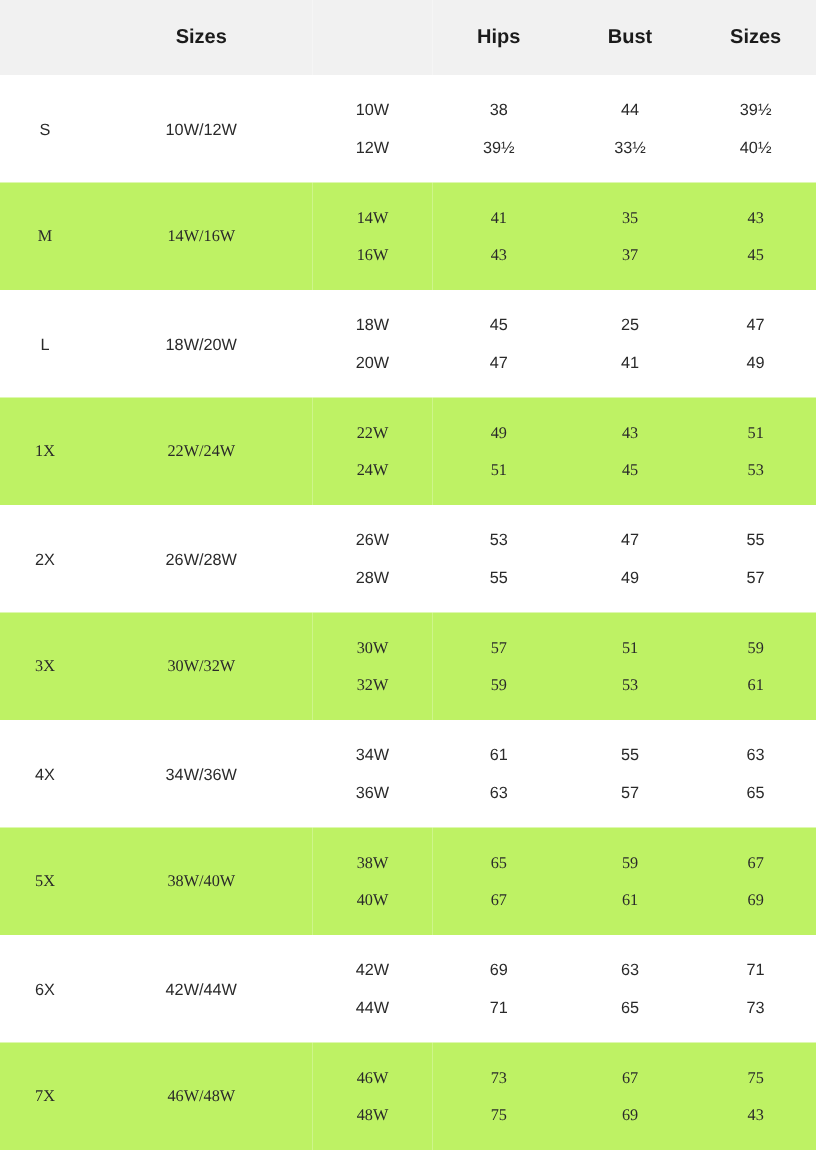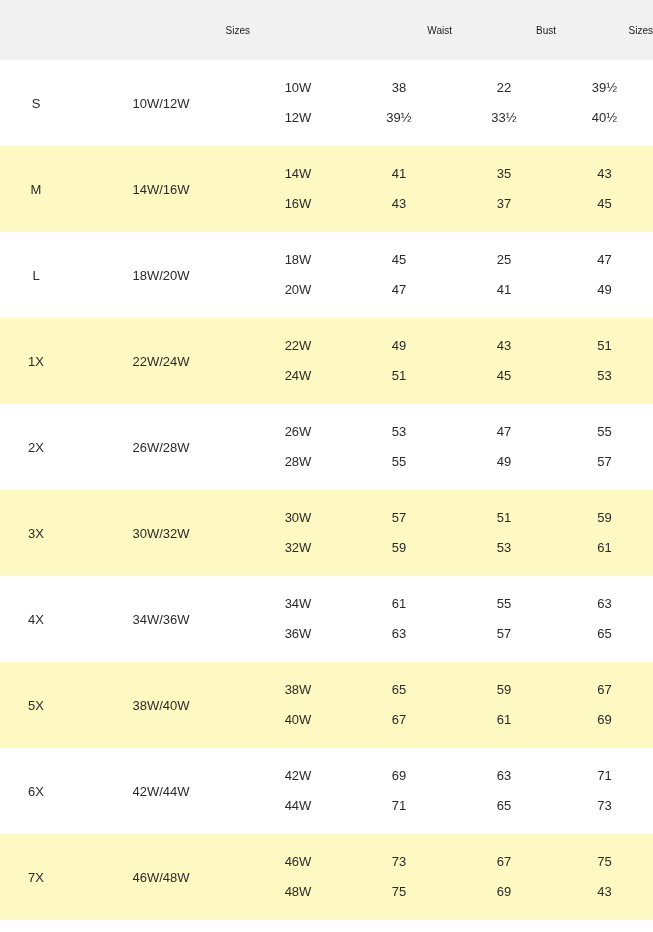--- a/index.html
+++ b/index.html
@@ -20,34 +20,34 @@
     table-layout: fixed;
   }
   .size-chart col.c-size    { width: 72px; }
   .size-chart col.c-range   { width: 178px; }
   .size-chart col.c-sub     { width: 96px; }
   .size-chart col.c-bust    { width: 106px; }
   .size-chart col.c-waist   { width: 104px; }
   .size-chart col.c-hips    { width: 97px; }
 
   thead th {
-    font-size: 10px;
-    font-weight: normal;
+    font-size: 16px;
+    font-weight: bold;
     color: #1b1b1b;
     background: #f1f1f1;
     padding: 0;
     height: 60px;
     vertical-align: middle;
-    text-align: right;
+    text-align: center;
     border: none;
   }
   thead th.blank { background: #f1f1f1; }
 
   tbody tr.band-odd  td { background: #ffffff; }
-  tbody tr.band-even td { background: #fef9c3; }
+  tbody tr.band-even td { background: #bef264; font-family: Liberation Serif, serif; }
 
   tbody td {
     font-size: 13px;
     color: #2a2a2a;
     text-align: center;
     vertical-align: middle;
     padding: 0;
     border: none;
     height: 86px;
   }
@@ -78,21 +78,21 @@
     <col class="c-sub">
     <col class="c-bust">
     <col class="c-waist">
     <col class="c-hips">
   </colgroup>
   <thead>
     <tr>
       <th class="blank"></th>
       <th>Sizes</th>
       <th class="blank"></th>
-      <th>Waist</th>
+      <th>Hips</th>
       <th>Bust</th>
       <th>Sizes</th>
     </tr>
   </thead>
   <tbody>
 
     <tr class="band-odd">
       <td class="size-cell">S</td>
       <td class="range-cell">10W/12W</td>
       <td>
@@ -102,21 +102,21 @@
         </div>
       </td>
       <td>
         <div class="sub-stack">
           <div>38</div>
           <div>39½</div>
         </div>
       </td>
       <td>
         <div class="sub-stack">
-          <div>22</div>
+          <div>44</div>
           <div>33½</div>
         </div>
       </td>
       <td>
         <div class="sub-stack">
           <div>39½</div>
           <div>40½</div>
         </div>
       </td>
     </tr>

